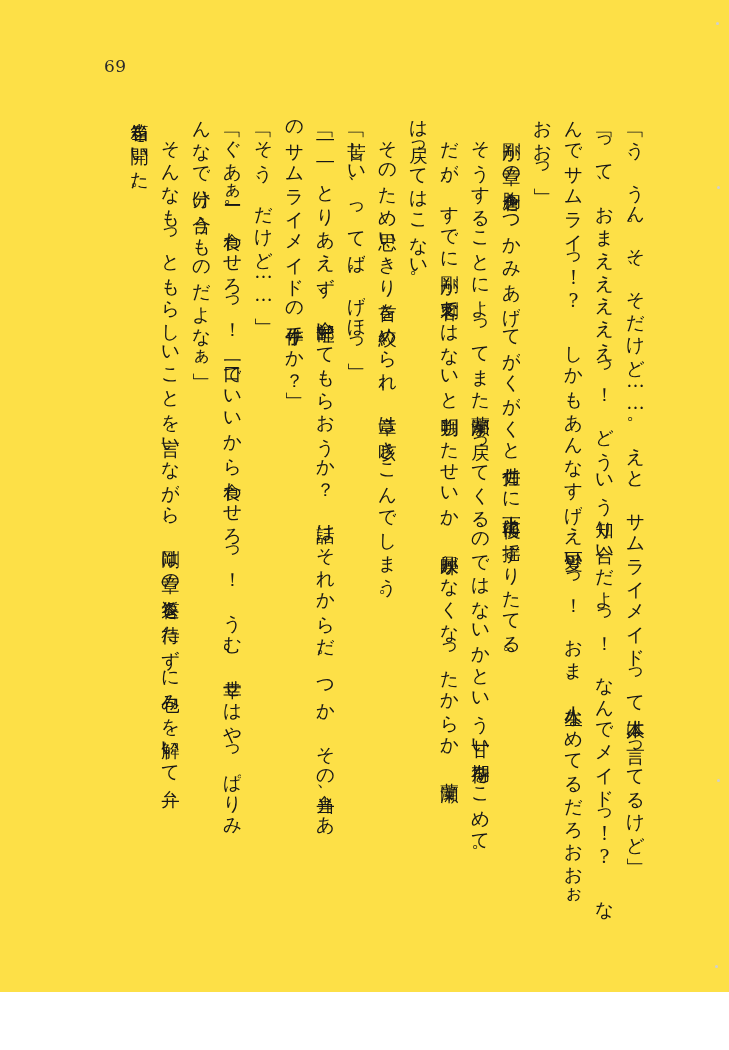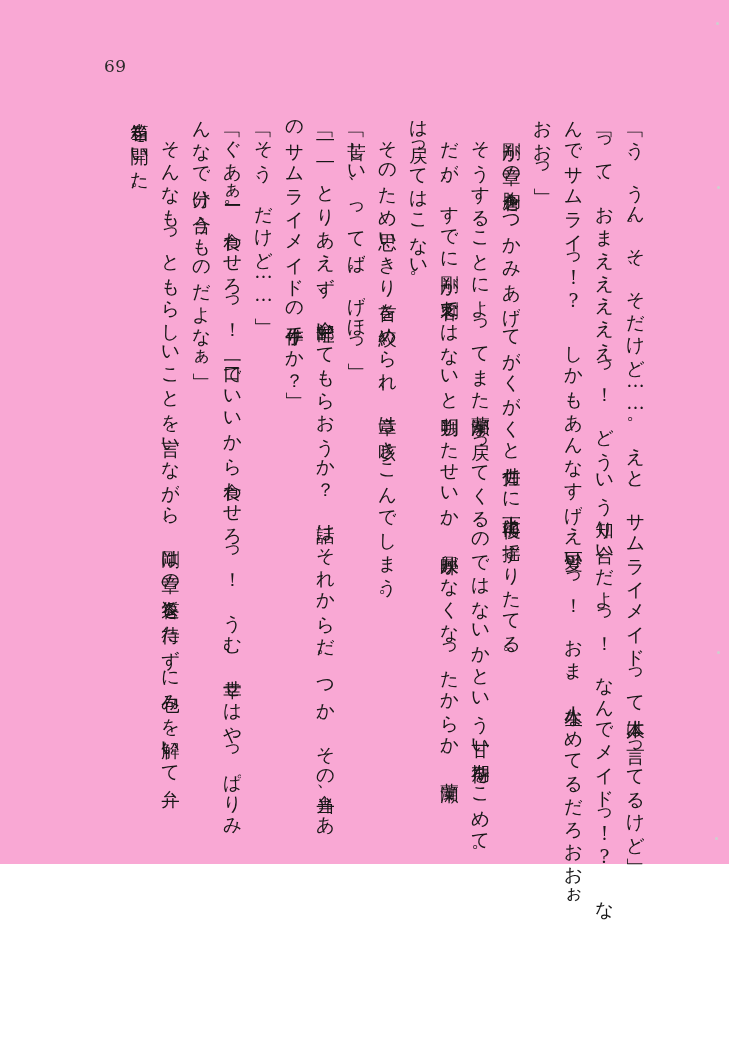--- a/index.html
+++ b/index.html
@@ -10,22 +10,22 @@
   body {
     width: 729px;
     height: 1050px;
     overflow: hidden;
     font-family: "DejaVu Serif", "Liberation Serif", serif;
     color: #1a1a1a;
   }
   .page {
     position: relative;
     width: 729px;
-    height: 864px;
-    background: #f9a8d4;
+    height: 992px;
+    background: #fde047;
   }
   
   .page-number {
     position: absolute;
     top: 56px;
     left: 104px;
     font-size: 17px;
     letter-spacing: 0.5px;
     color: #2b2b2b;
     font-family: "DejaVu Serif", "Liberation Serif", serif;

